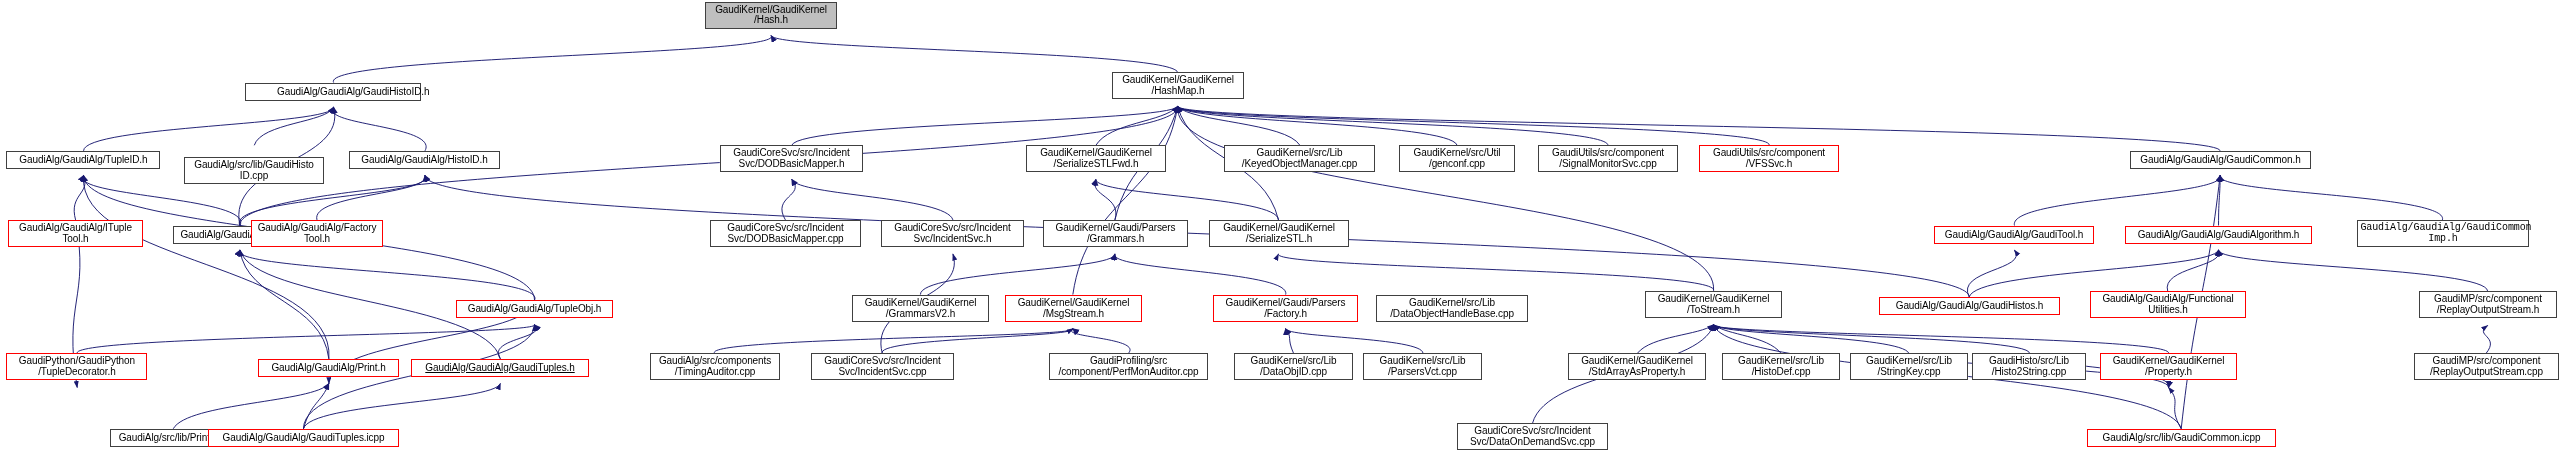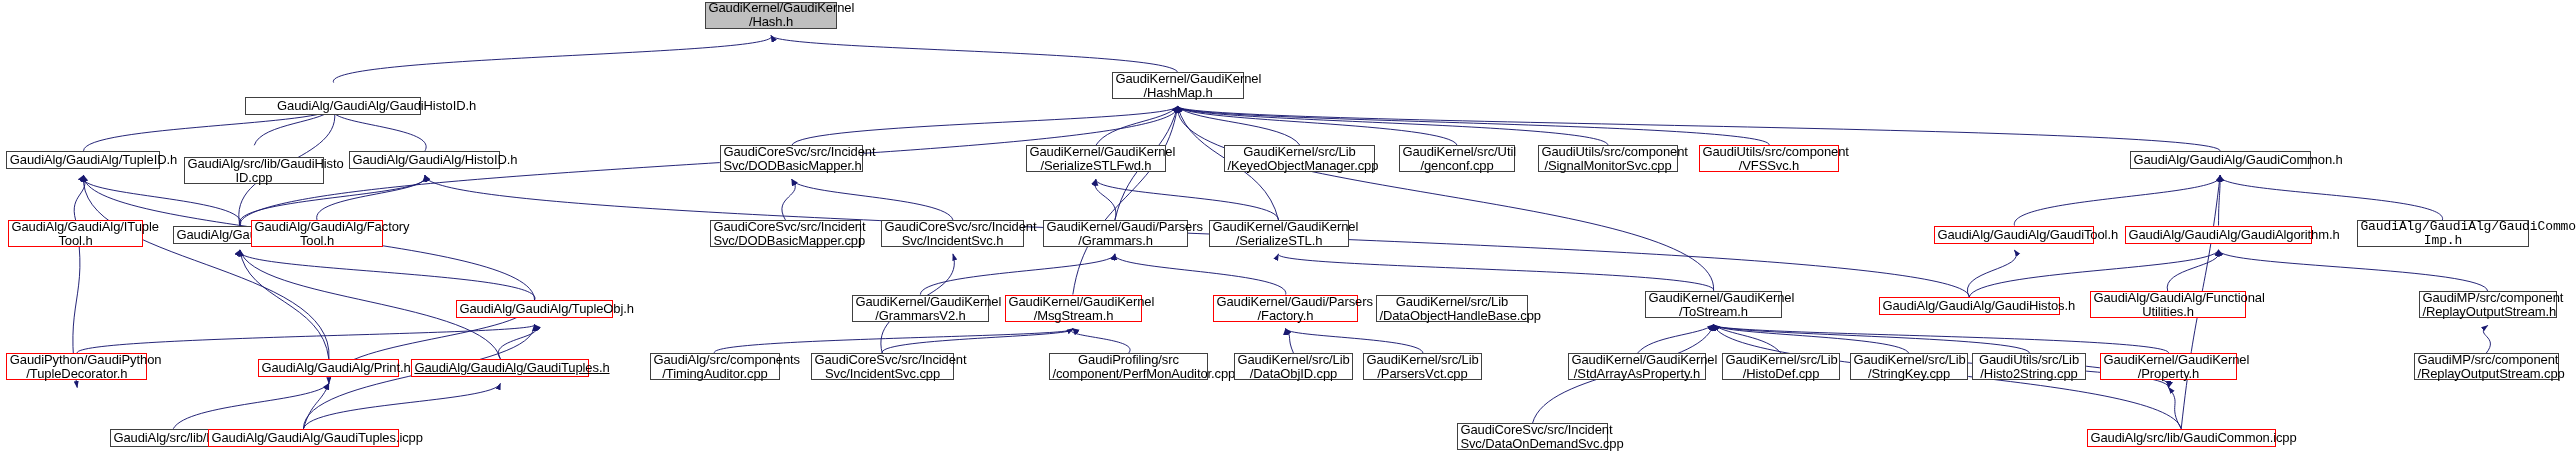--- a/index.html
+++ b/index.html
@@ -19,21 +19,21 @@
     pointer-events:none;
   }
   .node{
     position:absolute;
     box-sizing:border-box;
     display:flex;
     align-items:center;
     justify-content:center;
     text-align:center;
     line-height:1.05;
-    font-size:13px;
+    font-size:10px;
     color:#000000;
     background:#ffffff;
     border:0.8px solid #404040;
     padding:0.8px 2.4px;
     white-space:pre-line;
     letter-spacing:-0.1px;
     z-index:5;
   }
   .node.red{ border-color:#ff0000; }
   .node.root{ background:#bfbfbf; border-color:#404040; }
@@ -116,21 +116,21 @@
         <path d="M2480,374 C2489,340 2785,340 2794,315" fill="none" stroke="#191970" stroke-width="1.2" marker-end="url(#ah)"></path>
         <path d="M3131,445 C3149,423 3115,423 3133,410" fill="none" stroke="#191970" stroke-width="1.2" marker-end="url(#ah)"></path>
         <path d="M2747,540 C2729,509.5 2749,509.5 2731,488" fill="none" stroke="#191970" stroke-width="1.2" marker-end="url(#ah)"></path>
         <path d="M2556,445 C2547,462 2740,462 2731,488" fill="none" stroke="#191970" stroke-width="1.2" marker-end="url(#ah)"></path>
         <path d="M2404,445 C2404,462 2731,462 2731,488" fill="none" stroke="#191970" stroke-width="1.2" marker-end="url(#ah)"></path>
       </g>
   </svg>
   <div id="nodes">
       <div class="node root" style="left: 705px; top: 1.6px; width: 132px; height: 27px;"><span class="lbl">GaudiKernel/GaudiKernel
 /Hash.h</span></div>
-      <div class="node" style="left: 245px; top: 97px; width: 176px; height: 17.5px; padding-left: 31px;"><span class="lbl">GaudiAlg/GaudiAlg/GaudiHistoID.h</span></div>
+      <div class="node" style="left: 245px; top: 83px; width: 176px; height: 17.5px; padding-left: 31px;"><span class="lbl">GaudiAlg/GaudiAlg/GaudiHistoID.h</span></div>
       <div class="node" style="left: 1112px; top: 72px; width: 132px; height: 27px;"><span class="lbl">GaudiKernel/GaudiKernel
 /HashMap.h</span></div>
       <div class="node" style="left: 6.4px; top: 151px; width: 154px; height: 17.5px;"><span class="lbl">GaudiAlg/GaudiAlg/TupleID.h</span></div>
       <div class="node" style="left: 184px; top: 157px; width: 140px; height: 27px;"><span class="lbl">GaudiAlg/src/lib/GaudiHisto
 ID.cpp</span></div>
       <div class="node" style="left: 349px; top: 151px; width: 151px; height: 17.5px;"><span class="lbl">GaudiAlg/GaudiAlg/HistoID.h</span></div>
       <div class="node" style="left: 720px; top: 145px; width: 143px; height: 27px;"><span class="lbl">GaudiCoreSvc/src/Incident
 Svc/DODBasicMapper.h</span></div>
       <div class="node" style="left: 1026px; top: 145px; width: 140px; height: 27px;"><span class="lbl">GaudiKernel/GaudiKernel
 /SerializeSTLFwd.h</span></div>
@@ -189,21 +189,21 @@
       <div class="node" style="left: 1234px; top: 353px; width: 119px; height: 27px;"><span class="lbl">GaudiKernel/src/Lib
 /DataObjID.cpp</span></div>
       <div class="node" style="left: 1363px; top: 353px; width: 119px; height: 27px;"><span class="lbl">GaudiKernel/src/Lib
 /ParsersVct.cpp</span></div>
       <div class="node" style="left: 1568px; top: 353px; width: 138px; height: 27px;"><span class="lbl">GaudiKernel/GaudiKernel
 /StdArrayAsProperty.h</span></div>
       <div class="node" style="left: 1722px; top: 353px; width: 118px; height: 27px;"><span class="lbl">GaudiKernel/src/Lib
 /HistoDef.cpp</span></div>
       <div class="node" style="left: 1850px; top: 353px; width: 118px; height: 27px;"><span class="lbl">GaudiKernel/src/Lib
 /StringKey.cpp</span></div>
-      <div class="node" style="left: 1972px; top: 353px; width: 114px; height: 27px;"><span class="lbl">GaudiUtils/src/Lib
+      <div class="node" style="left: 1972px; top: 353px; width: 114px; height: 27px;"><span class="lbl">GaudiHisto/src/Lib
 /Histo2String.cpp</span></div>
       <div class="node red" style="left: 2100px; top: 353px; width: 137px; height: 27px;"><span class="lbl">GaudiKernel/GaudiKernel
 /Property.h</span></div>
       <div class="node" style="left: 2414px; top: 353px; width: 145px; height: 27px;"><span class="lbl">GaudiMP/src/component
 /ReplayOutputStream.cpp</span></div>
       <div class="node" style="left: 110px; top: 429px; width: 127px; height: 17.5px;"><span class="lbl">GaudiAlg/src/lib/Print.cpp</span></div>
       <div class="node red" style="left: 208px; top: 429px; width: 191px; height: 17.5px;"><span class="lbl">GaudiAlg/GaudiAlg/GaudiTuples.icpp</span></div>
       <div class="node" style="left: 1457px; top: 423px; width: 151px; height: 27px;"><span class="lbl">GaudiCoreSvc/src/Incident
 Svc/DataOnDemandSvc.cpp</span></div>
       <div class="node red" style="left: 2087px; top: 429px; width: 189px; height: 17.5px;"><span class="lbl">GaudiAlg/src/lib/GaudiCommon.icpp</span></div>

